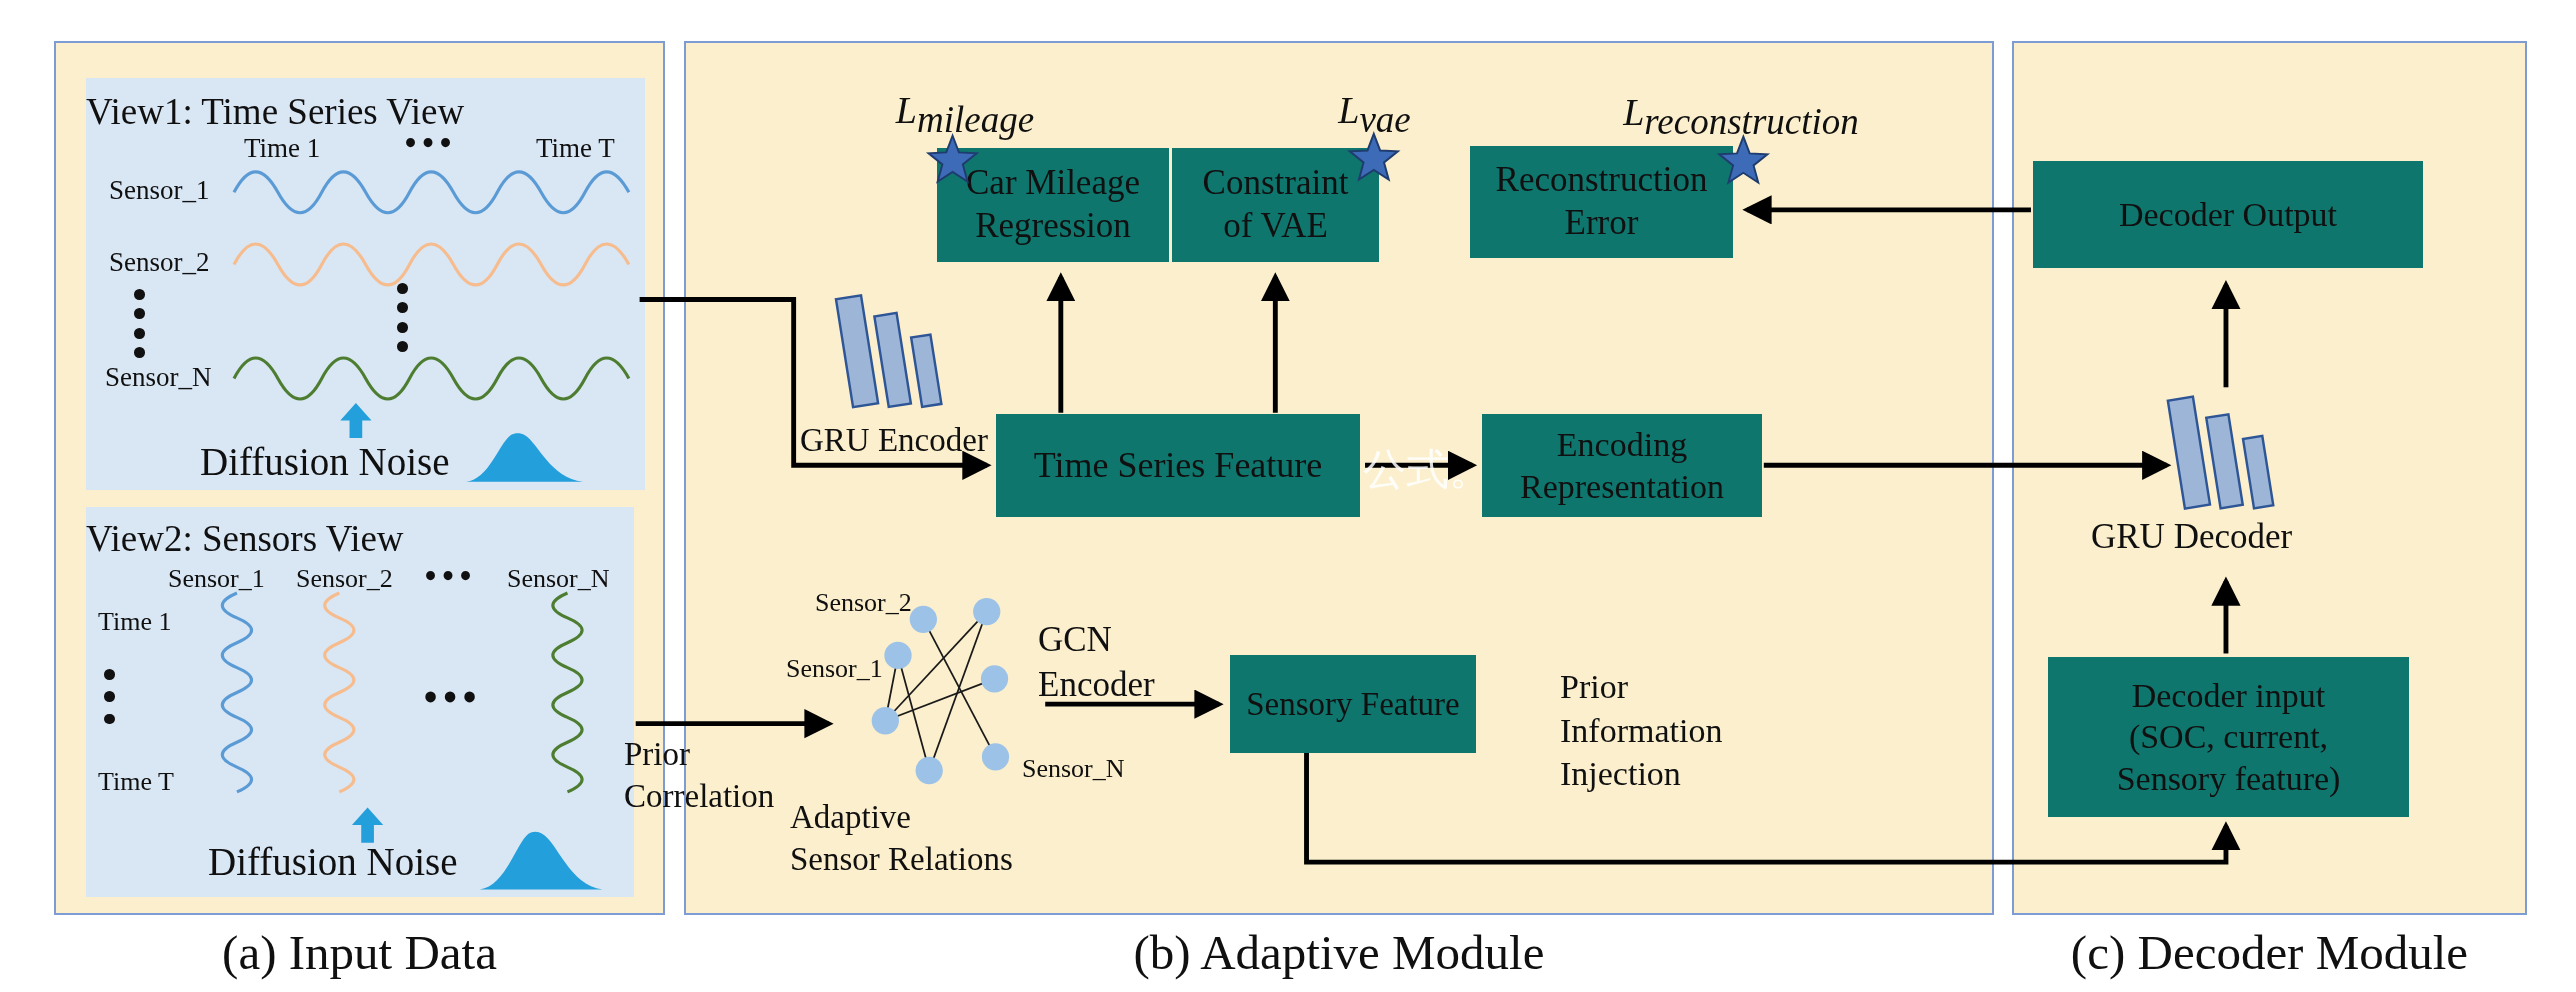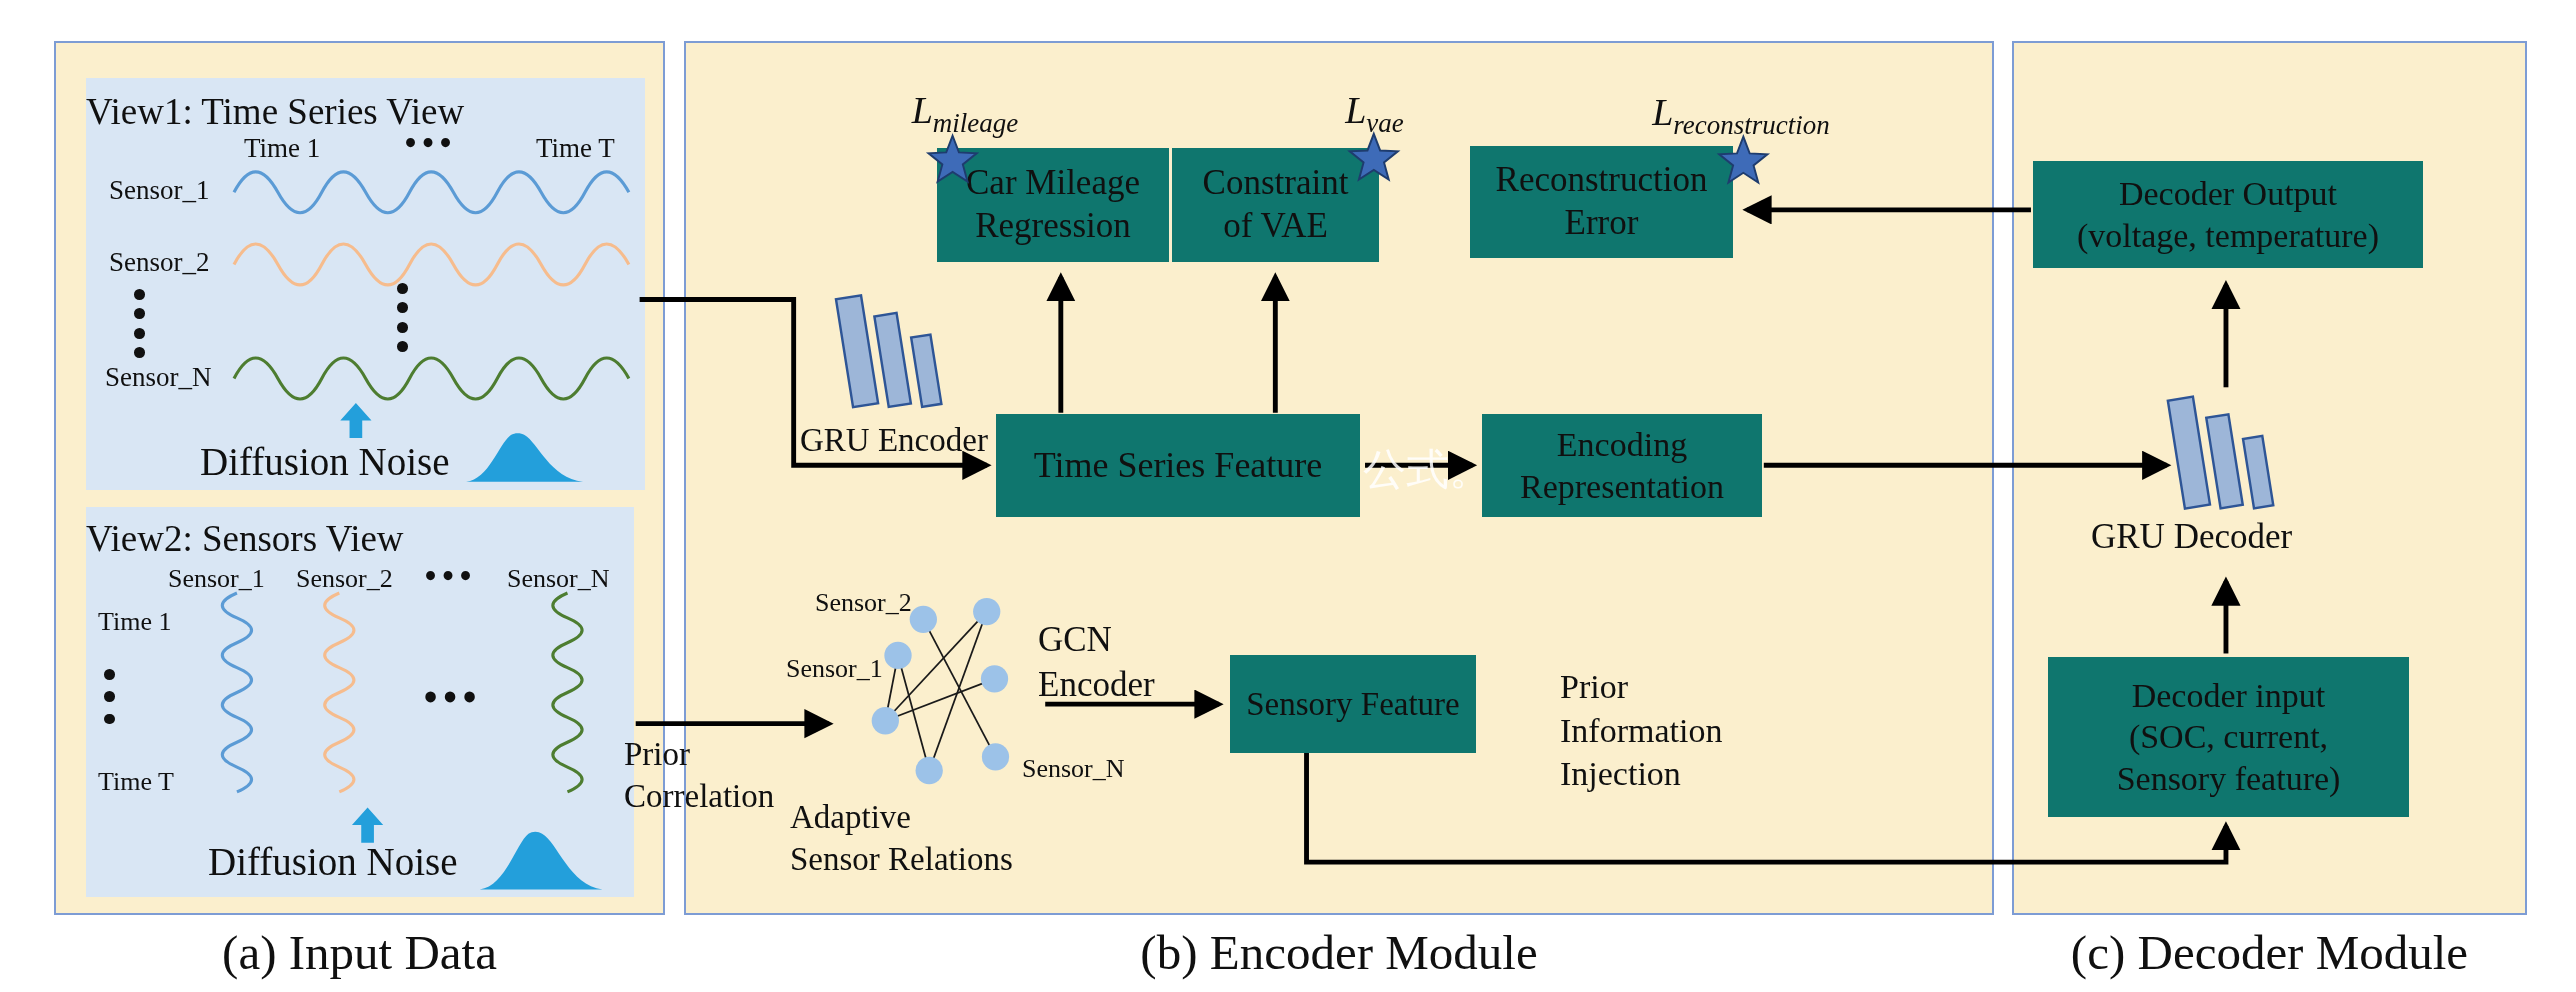--- a/index.html
+++ b/index.html
@@ -10,21 +10,21 @@
   .bluebox{position:absolute;background:#0f766e;display:flex;flex-direction:column;
            align-items:center;justify-content:center;text-align:center;line-height:1.22;}
   .lbl{position:absolute;text-align:left;line-height:1.28;}
   .lbl-left{position:absolute;text-align:left;line-height:1.2;}
   .caption{position:absolute;font-size:49px;text-align:center;}
   .svglayer{position:absolute;left:0;top:0;pointer-events:none;}
   .dots-h{font-weight:bold;letter-spacing:5.9px;text-align:center;position:absolute;}
   .vdots{position:absolute;display:flex;flex-direction:column;}
   .vdots i{width:10.7px;height:10.7px;border-radius:50%;background:#111;display:block;}
   .loss{position:absolute;font-style:italic;font-size:38px;text-align:center;}
-  .loss sub{font-size:27px;font-style:italic;}
+  .loss sub{font-size:37px;font-style:italic;}
   .watermark{position:absolute;color:rgba(255,255,255,0.85);font-size:43px;}
 </style>
 </head>
 <body>
 
 <div class="stage">
 
   <div class="panel" style="left:54px;top:41px;width:611px;height:874px;"></div>
   <div class="panel" style="left:684px;top:41px;width:1310px;height:874px;"></div>
   <div class="panel" style="left:2012px;top:41px;width:515px;height:874px;"></div>
@@ -101,21 +101,21 @@
     </g>
 
     <g transform="translate(2232,402)" fill="#9DB6D8" stroke="#2E5596" stroke-width="2.5">
       <rect x="0" y="6" width="26" height="112" transform="rotate(-9 13 62)"></rect>
       <rect x="38" y="24" width="23" height="94" transform="rotate(-9 49 71)"></rect>
       <rect x="74" y="46" width="20" height="72" transform="rotate(-9 84 82)"></rect>
     </g>
   </svg>
 
   <div class="caption" style="left:54px;top:924px;width:611px;">(a) Input Data</div>
-  <div class="caption" style="left:684px;top:924px;width:1310px;">(b) Encoder Module</div>
+  <div class="caption" style="left:684px;top:924px;width:1310px;">(b) Adaptive Module</div>
   <div class="caption" style="left:2012px;top:924px;width:515px;">(c) Decoder Module</div>
 
   <div class="lbl" style="left:86px;top:88px;width:559px;font-size:37px;">View1: Time Series View</div>
   <div class="lbl" style="left:244px;top:131px;width:98px;font-size:27px;">Time  1</div>
   <div class="dots-h" style="left:388px;top:125px;width:86px;font-size:33px;">•••</div>
   <div class="lbl" style="left:536px;top:131px;width:102px;font-size:27px;">Time T</div>
   <div class="lbl-left" style="left:109px;top:174px;font-size:27px;">Sensor_1</div>
   <div class="lbl-left" style="left:109px;top:246px;font-size:27px;">Sensor_2</div>
   <div class="lbl-left" style="left:105px;top:361px;font-size:27px;">Sensor_N</div>
   <div class="vdots" style="left:134px;top:289px;gap:8.8px;">
@@ -198,21 +198,20 @@
     <div>Sensor Relations</div>
   </div>
   <div class="lbl" style="left:1560px;top:665px;width:293px;font-size:34px;">
     <div>Prior</div>
     <div>Information</div>
     <div>Injection</div>
   </div>
 
   <div class="bluebox" style="left:2033px;top:161px;width:390px;height:107px;font-size:34px;">
     <span>Decoder Output</span>
-    <span>(voltage, temperature)</span>
   </div>
   <div class="lbl" style="left:2091px;top:515px;width:273px;font-size:35px;">GRU Decoder</div>
   <div class="bluebox" style="left:2048px;top:657px;width:361px;height:160px;font-size:34px;">
     <span>Decoder input</span>
     <span>(SOC, current,</span>
     <span>Sensory feature)</span>
   </div>
 
   <svg class="svglayer" width="2576" height="993" viewBox="0 0 2642 1018">
     <g fill="#3E6BB8" stroke="#1E3C6E" stroke-width="2">

